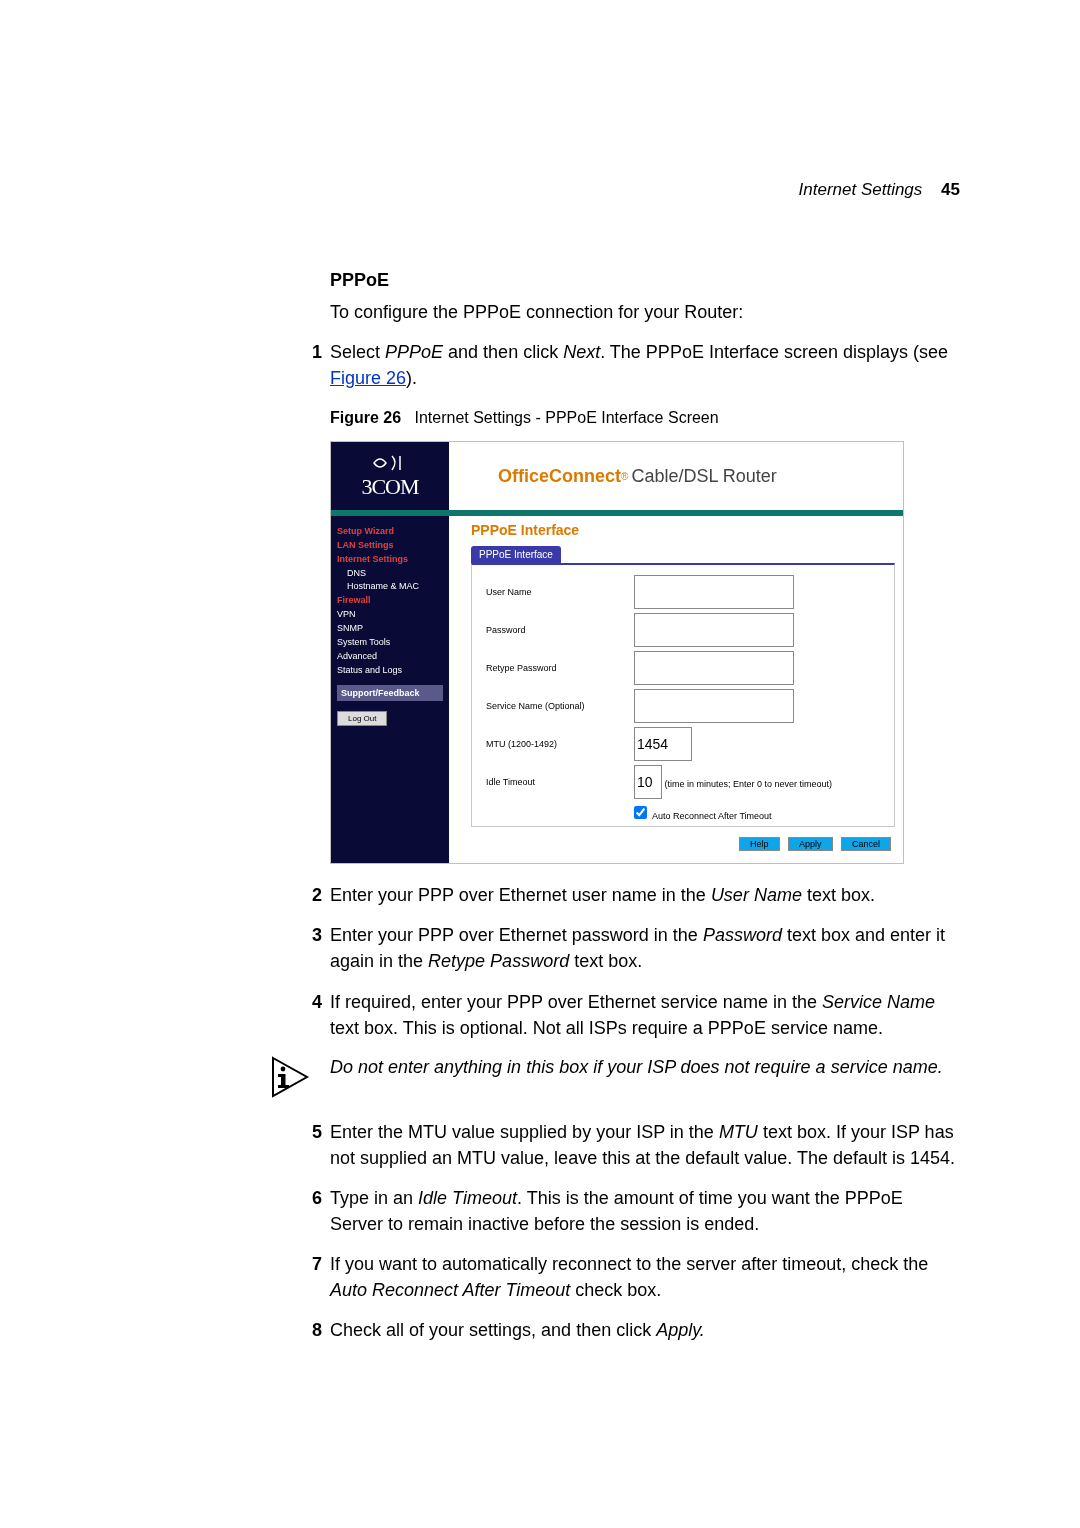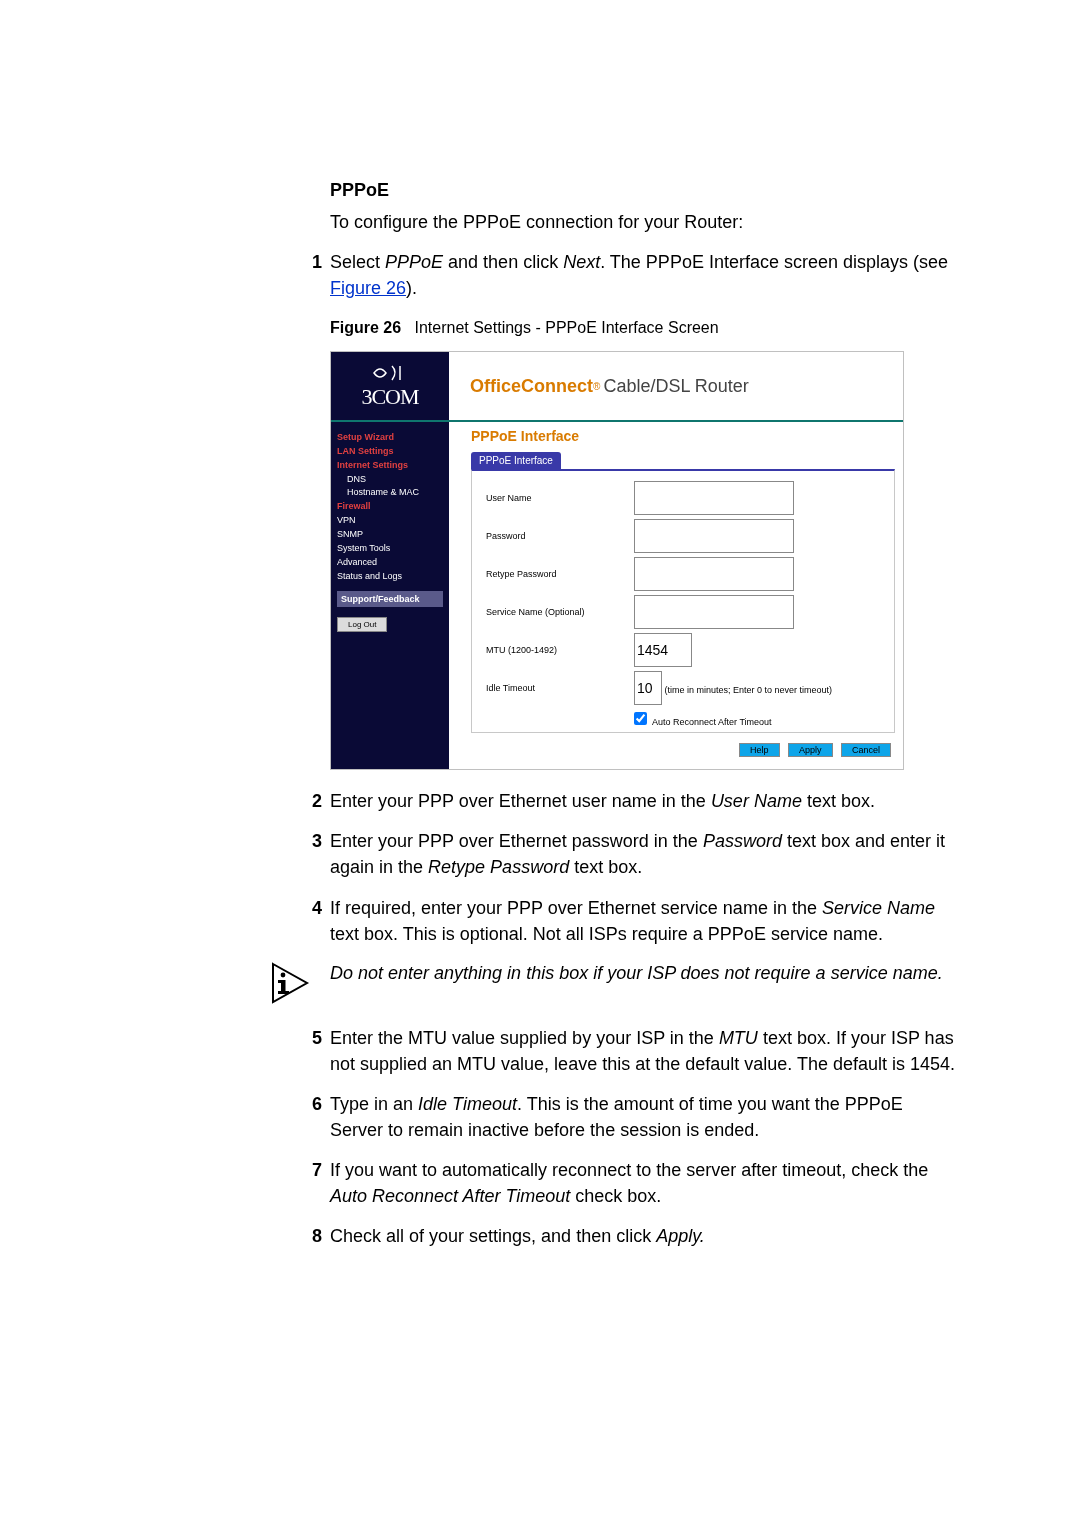--- a/index.html
+++ b/index.html
@@ -82,21 +82,22 @@
   .screenshot {
     width: 572px;
     border: 1px solid #c0c0c0;
     background: #ffffff;
     font-family: Verdana, Arial, sans-serif;
     margin: 6px 0 18px 0;
   }
   .ss-top {
     display: flex;
     height: 68px;
-    border-bottom: 2px solid #0f766e;
+    border-bottom: 6px solid #0f766e;
+    gap: 28px;
   }
   .ss-logo {
     width: 118px;
     background: #0a0a36;
     color: #fff;
     display: flex;
     flex-direction: column;
     align-items: center;
     justify-content: center;
   }
@@ -194,20 +195,24 @@
     margin-left: 4px;
     border: 1px solid #888;
     background: #0ea5e9;
   }
 </style>
 </head>
 <body>
 
 <div class="page">
 
+  <div class="header-line">
+    <span>Internet Settings</span>
+    <span class="pagenum">45</span>
+  </div>
 
   <div class="content-col">
 
     <div class="section-title">PPPoE</div>
     <div class="para">To configure the PPPoE connection for your Router:</div>
 
     <div class="numlist">
       <div class="row">
         <div class="num">1</div>
         <div class="txt">

